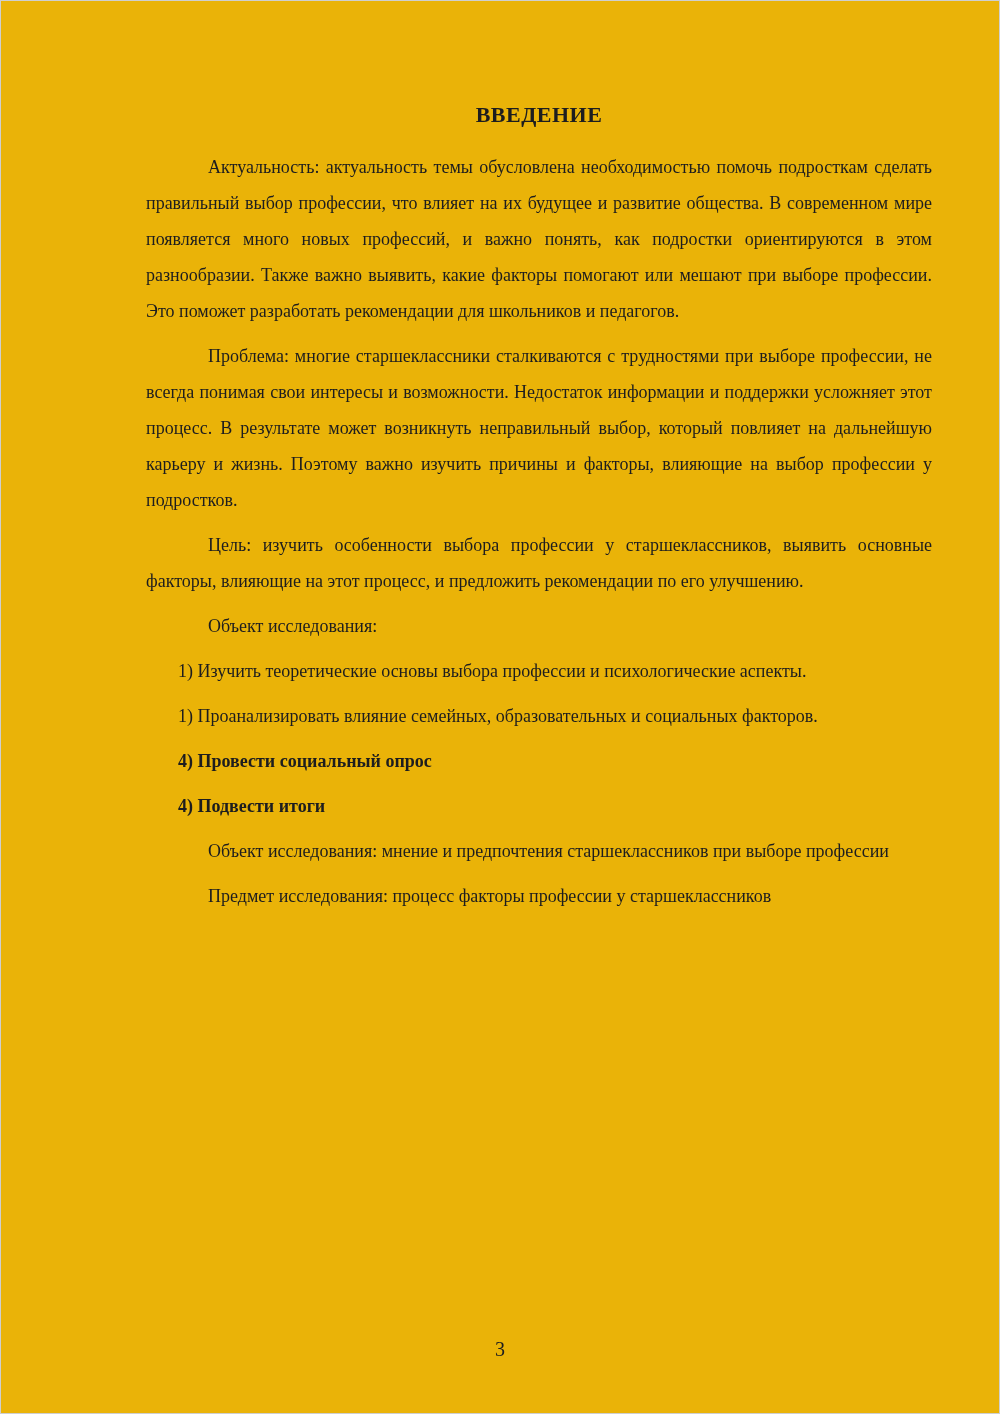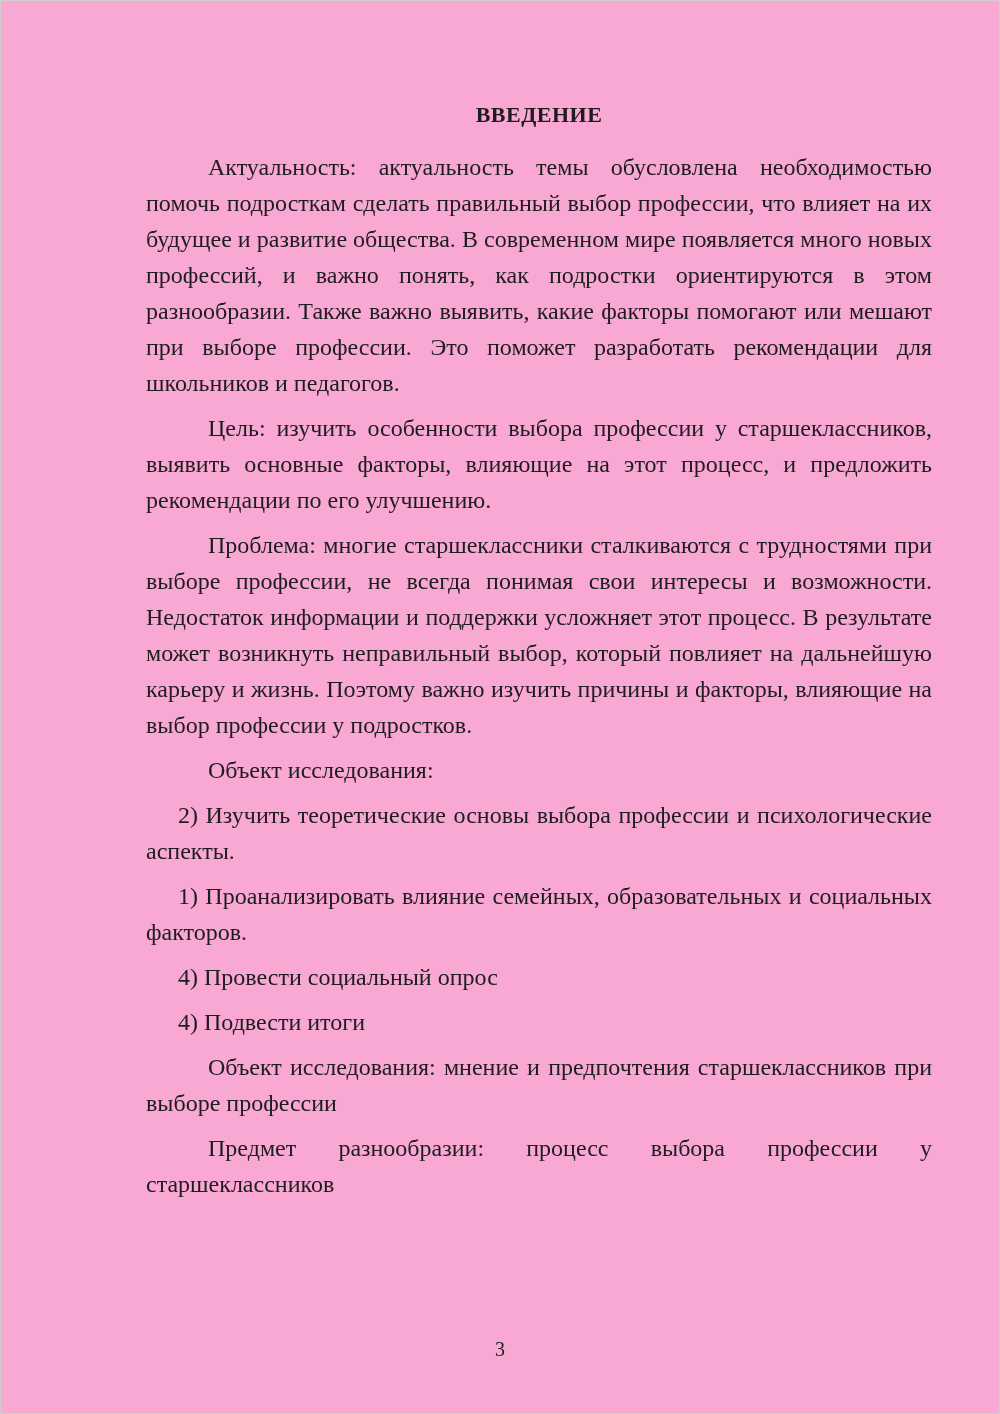--- a/index.html
+++ b/index.html
@@ -4,21 +4,21 @@
 <style>
   html, body {
     margin: 0;
     padding: 0;
     background: #ffffff;
   }
   .doc-page {
     position: relative;
     width: 1000px;
     height: 1414px;
-    background: #f9a8d4;
+    background: #eab308;
     box-sizing: border-box;
     border: 1px solid #cfcfcf;
     font-family: "Liberation Serif", "DejaVu Serif", serif;
     color: #1d1d1f;
     overflow: hidden;
   }
   .doc-content {
     position: absolute;
     left: 145px;
     top: 96px;
@@ -27,32 +27,33 @@
   .doc-title {
     margin: 0 0 16px 0;
     font-size: 22px;
     line-height: 36px;
     font-weight: bold;
     text-align: center;
     letter-spacing: 0.5px;
   }
   .doc-content p {
     margin: 0 0 9px 0;
-    font-size: 24px;
+    font-size: 18px;
     line-height: 36px;
     text-align: justify;
   }
   .para {
     text-indent: 62px;
   }
   .list-item {
     text-indent: 32px;
   }
   .no-justify {
     text-align: left !important;
+    font-weight: bold;
   }
   .page-number {
     position: absolute;
     left: 0;
     right: 0;
     bottom: 52px;
     text-align: center;
     font-size: 20px;
     line-height: 24px;
     color: #1d1d1f;
@@ -60,34 +61,34 @@
 </style>
 </head>
 <body>
 
 <div class="doc-page">
   <div class="doc-content">
     <h1 class="doc-title">ВВЕДЕНИЕ</h1>
 
     <p class="para">Актуальность: актуальность темы обусловлена необходимостью помочь подросткам сделать правильный выбор профессии, что влияет на их будущее и развитие общества. В современном мире появляется много новых профессий, и важно понять, как подростки ориентируются в этом разнообразии. Также важно выявить, какие факторы помогают или мешают при выборе профессии. Это поможет разработать рекомендации для школьников и педагогов.</p>
 
+    <p class="para">Проблема: многие старшеклассники сталкиваются с трудностями при выборе профессии, не всегда понимая свои интересы и возможности. Недостаток информации и поддержки усложняет этот процесс. В результате может возникнуть неправильный выбор, который повлияет на дальнейшую карьеру и жизнь. Поэтому важно изучить причины и факторы, влияющие на выбор профессии у подростков.</p>
+
     <p class="para">Цель: изучить особенности выбора профессии у старшеклассников, выявить основные факторы, влияющие на этот процесс, и предложить рекомендации по его улучшению.</p>
-
-    <p class="para">Проблема: многие старшеклассники сталкиваются с трудностями при выборе профессии, не всегда понимая свои интересы и возможности. Недостаток информации и поддержки усложняет этот процесс. В результате может возникнуть неправильный выбор, который повлияет на дальнейшую карьеру и жизнь. Поэтому важно изучить причины и факторы, влияющие на выбор профессии у подростков.</p>
 
     <p class="para">Объект исследования:</p>
 
-    <p class="list-item">2) Изучить теоретические основы выбора профессии и психологические аспекты.</p>
+    <p class="list-item">1) Изучить теоретические основы выбора профессии и психологические аспекты.</p>
 
     <p class="list-item">1) Проанализировать влияние семейных, образовательных и социальных факторов.</p>
 
 
     <p class="list-item no-justify">4) Провести социальный опрос</p>
 
     <p class="list-item no-justify">4) Подвести итоги</p>
 
     <p class="para">Объект исследования: мнение и предпочтения старшеклассников при выборе профессии</p>
 
-    <p class="para">Предмет разнообразии: процесс выбора профессии у старшеклассников</p>
+    <p class="para">Предмет исследования: процесс факторы профессии у старшеклассников</p>
   </div>
 
   <div class="page-number">3</div>
 </div>
 
 </body></html>

